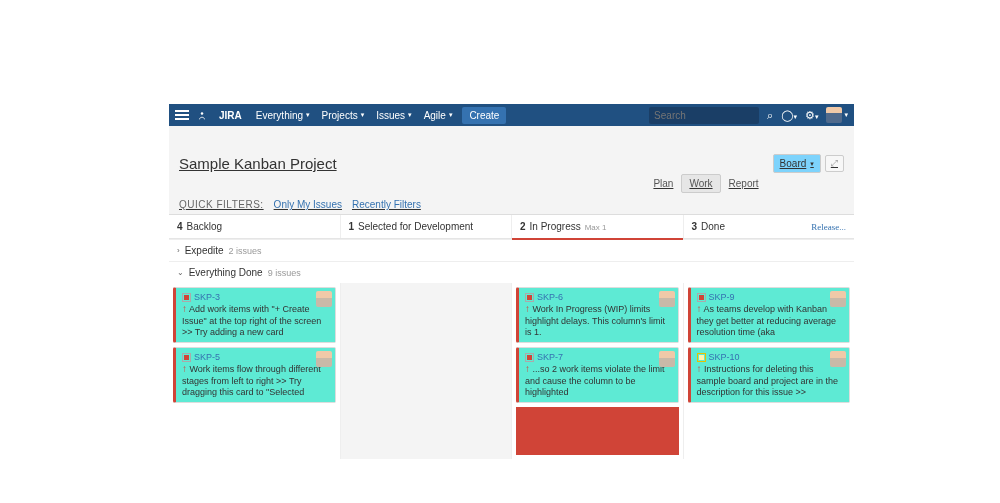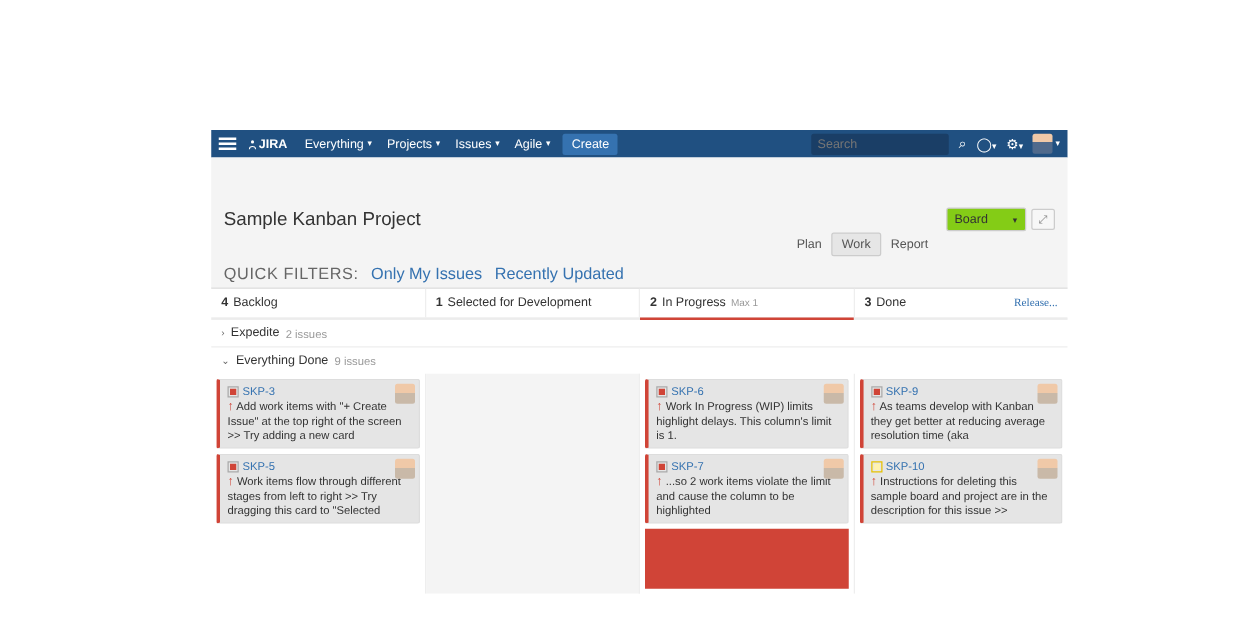--- a/index.html
+++ b/index.html
@@ -5,41 +5,41 @@
   * { box-sizing: border-box; margin: 0; padding: 0; }
   body { font-family: Arial, Helvetica, sans-serif; font-size: 11px; color: #333; background: #fff; width: 1000px; }
   
   
   .app { position: relative; margin-left: 169px; margin-top: 104px; width: 685px; }
   
   
   .navbar { background: #205081; height: 22px; display: flex; align-items: center; padding: 0 6px; color: #fff; font-size: 10px; }
   .navbar .hamburger { width: 14px; display: flex; flex-direction: column; gap: 2px; cursor: pointer; }
   .navbar .hamburger span { height: 2px; background: #fff; }
-  .navbar .logo { font-weight: bold; margin: 0 8px; display: flex; align-items: flex-end; gap: 0; }
+  .navbar .logo { font-weight: bold; margin: 0 8px; display: flex; align-items: flex-end; gap: 12px; }
   .navbar .logo svg { width: 10px; height: 10px; }
   .navbar .nav-item { padding: 0 6px; cursor: pointer; display: flex; align-items: center; gap: 3px; }
   .navbar .nav-item .caret { font-size: 7px; }
   .navbar .create-btn { background: #3572b0; padding: 3px 7px; border-radius: 2px; margin-left: 4px; cursor: pointer; }
   .navbar .spacer { flex: 1; }
   .navbar .search { width: 110px; }
   .navbar .search input { background: #1a3e66; border: none; color: #ccc; font-size: 10px; padding: 3px 5px; width: 100%; border-radius: 2px; }
   .navbar .nav-icon { margin-left: 8px; cursor: pointer; font-size: 11px; }
   .navbar .avatar-small { width: 16px; height: 16px; border-radius: 2px; background: linear-gradient(#f0c9a8 40%, #506a8c 40%); margin-left: 8px; }
 
   
-  .subheader { background: #f4f4f4; border-bottom: 1px solid #ddd; padding: 20px 10px 4px 10px; }
+  .subheader { background: #f4f4f4; border-bottom: 1px solid #ddd; padding: 8px 10px 4px 10px; text-decoration: underline; }
   .subheader-top { display: flex; align-items: center; }
   .proj-title { font-size: 15px; color: #333; font-weight: normal; }
   .sub-spacer { flex: 1; }
   .mode-btn { font-size: 10px; padding: 3px 7px; border: 1px solid transparent; border-radius: 2px; color: #555; cursor: pointer; margin-top: 40px; }
   .mode-btn.active { background: #e6e6e6; border-color: #ccc; }
-  .board-dd { border: 1px solid #ccc; background: #84cc16; border-radius: 2px; padding: 3px 6px; font-size: 10px; margin-left: 6px; cursor: pointer; display: flex; align-items: center; gap: 20px; }
+  .board-dd { border: 1px solid #ccc; background: #7dd3fc; border-radius: 2px; padding: 3px 6px; font-size: 10px; margin-left: 6px; cursor: pointer; display: flex; align-items: center; gap: 4px; }
   .star-btn { border: 1px solid #ccc; background: #f7f7f7; border-radius: 2px; padding: 2px 5px; font-size: 9px; margin-left: 4px; cursor: pointer; color: #888; }
-  .filters { margin-top: 6px; font-size: 13px; color: #555; display: flex; align-items: center; gap: 10px; }
+  .filters { margin-top: 6px; font-size: 10px; color: #555; display: flex; align-items: center; gap: 10px; }
   .filters .label { color: #666; letter-spacing: 0.5px; }
   .filters a { color: #3572b0; text-decoration: none; cursor: pointer; }
 
   
   .columns-row { display: flex; border-bottom: 1px solid #e5e5e5; }
   .col-head { flex: 1; padding: 6px 8px; font-size: 10px; color: #333; border-right: 1px solid #eee; display: flex; align-items: baseline; gap: 4px; position: relative; }
   .col-head:last-child { border-right: none; }
   .col-head .num { font-weight: bold; }
   .col-head .sub { font-size: 8px; color: #999; }
   .col-head .release { margin-left: auto; color: #3572b0; font-size: 9px; cursor: pointer; font-family: Liberation Serif, serif; }
@@ -51,21 +51,21 @@
   .swimlane-head .count { font-size: 9px; color: #999; }
 
   
   .board-row { display: flex; min-height: 150px; }
   .board-col { flex: 1; padding: 4px; border-right: 1px solid #eee; }
   .board-col:last-child { border-right: none; }
   .board-col.empty-gray { background: #f4f4f4; }
   .board-col .overflow-fill { background: #d04437; height: 48px; margin-top: 2px; }
 
   
-  .card { background: #e5e5e5; border: 1px solid #ddd; border-left: 3px solid #d04437; border-radius: 2px; padding: 4px 4px 4px 6px; margin-bottom: 4px; position: relative; font-size: 9px; line-height: 1.25; }
+  .card { background: #5eead4; border: 1px solid #ddd; border-left: 3px solid #d04437; border-radius: 2px; padding: 4px 4px 4px 6px; margin-bottom: 4px; position: relative; font-size: 9px; line-height: 1.25; }
   .card.highlight { background: #eaf1fb; }
   .card .key { color: #3572b0; text-decoration: none; font-size: 9px; }
   .card .desc { color: #333; margin-top: 1px; }
   .card .avatar { position: absolute; right: 3px; top: 3px; width: 16px; height: 16px; border-radius: 2px; background: linear-gradient(#f0c9a8 45%, #c9b9a8 45%); }
   .card .meta { display: flex; align-items: center; gap: 3px; margin-bottom: 1px; }
   .issue-icon { width: 9px; height: 9px; display: inline-block; border: 1px solid #aaa; position: relative; }
   .issue-icon::after { content:""; position:absolute; top:1px; left:1px; width:5px; height:5px; background:#d04437; }
   .prio { font-size: 10px; line-height: 1; }
   .prio.up { color: #d04437; }
   .prio.down { color: #14892c; }
@@ -127,21 +127,21 @@
       <div class="mode-btn">Report</div>
       <div class="board-dd">
           <span>Board</span>
           <span style="font-size:7px">▾</span>
         </div>
       <div class="star-btn">⤢</div>
     </div>
     <div class="filters">
       <span class="label">QUICK FILTERS:</span>
       <a>Only My Issues</a>
-      <a>Recently Updated</a>
+      <a>Recently Filters</a>
     </div>
   </div>
 
   <div class="columns-row">
     <div class="col-head">
       <span class="num">4</span>
       <span>Backlog</span>
     </div>
     <div class="col-head">
       <span class="num">1</span>

